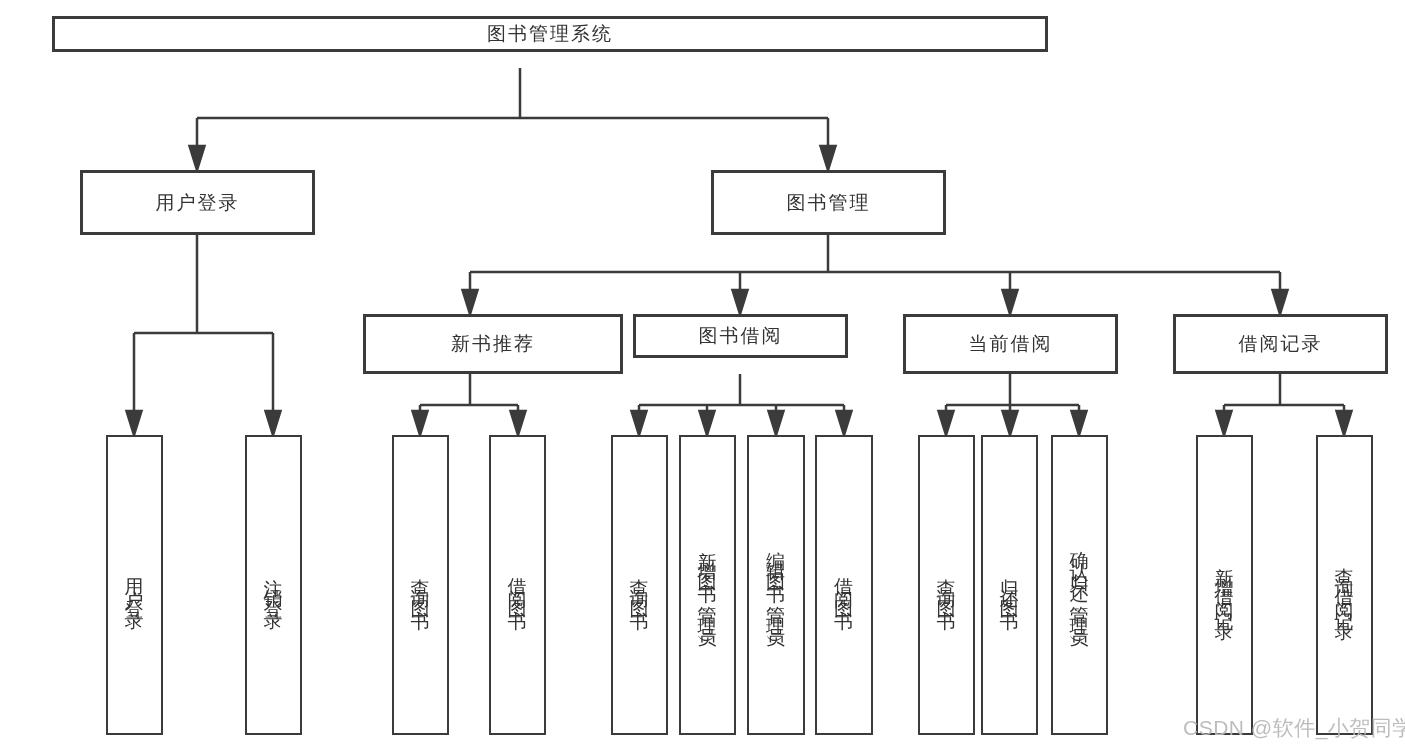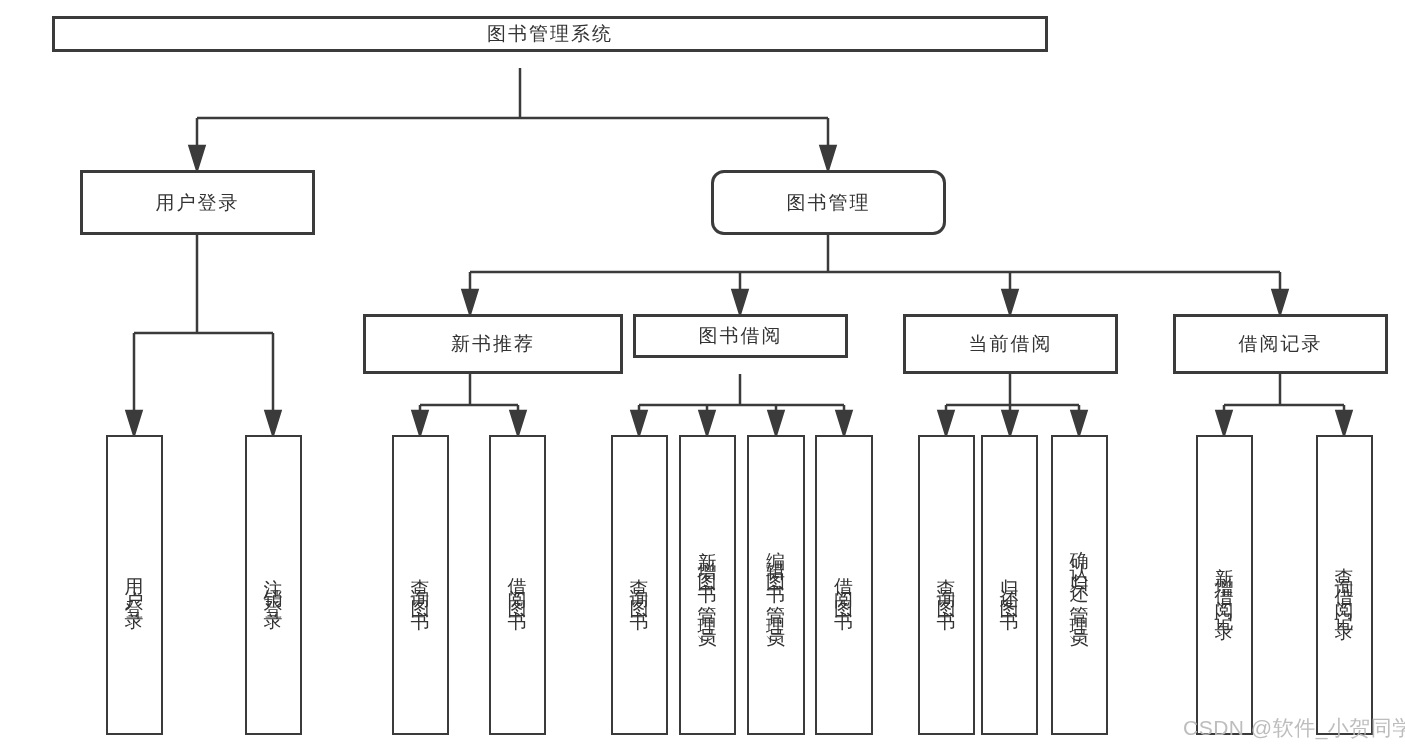--- a/index.html
+++ b/index.html
@@ -146,21 +146,21 @@
     </g>
   </svg>
 
   <div class="node" style="left:22px; top:16px; width:996px; height:36px;margin-left:30px;">
     <span class="hlabel">图书管理系统</span>
   </div>
 
   <div class="node" style="left:80px; top:170px; width:235px; height:65px;">
     <span class="hlabel">用户登录</span>
   </div>
-  <div class="node" style="left:711px; top:170px; width:235px; height:65px;border-radius:13px;">
+  <div class="node" style="left:711px; top:170px; width:235px; height:65px;">
     <span class="hlabel">图书管理</span>
   </div>
 
   <div class="node" style="left:363px; top:314px; width:260px; height:60px;">
     <span class="hlabel">新书推荐</span>
   </div>
   <div class="node" style="left:633px; top:314px; width:215px; height:44px;">
     <span class="hlabel">图书借阅</span>
   </div>
   <div class="node" style="left:903px; top:314px; width:215px; height:60px;">

